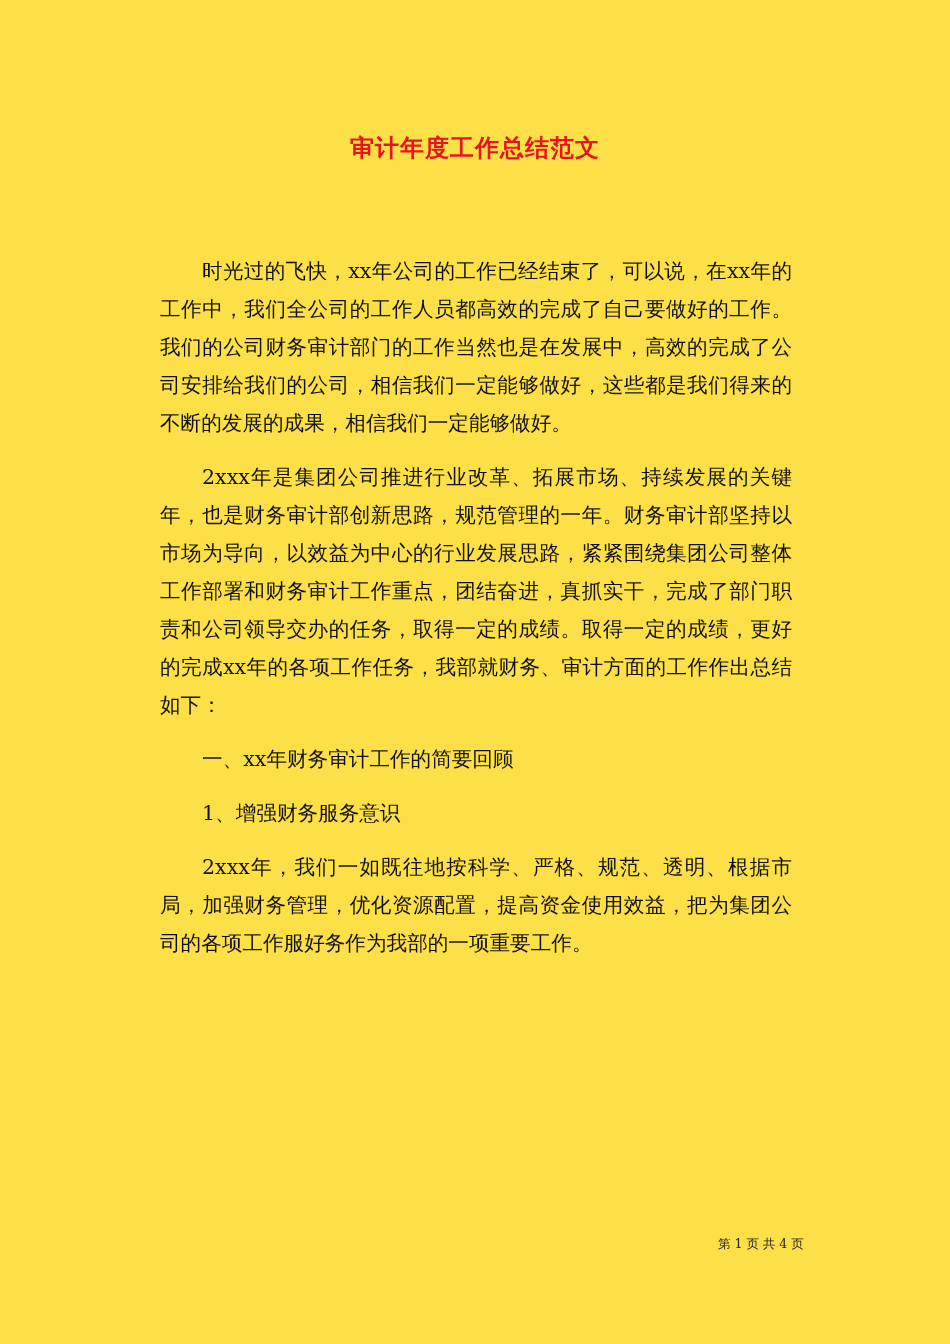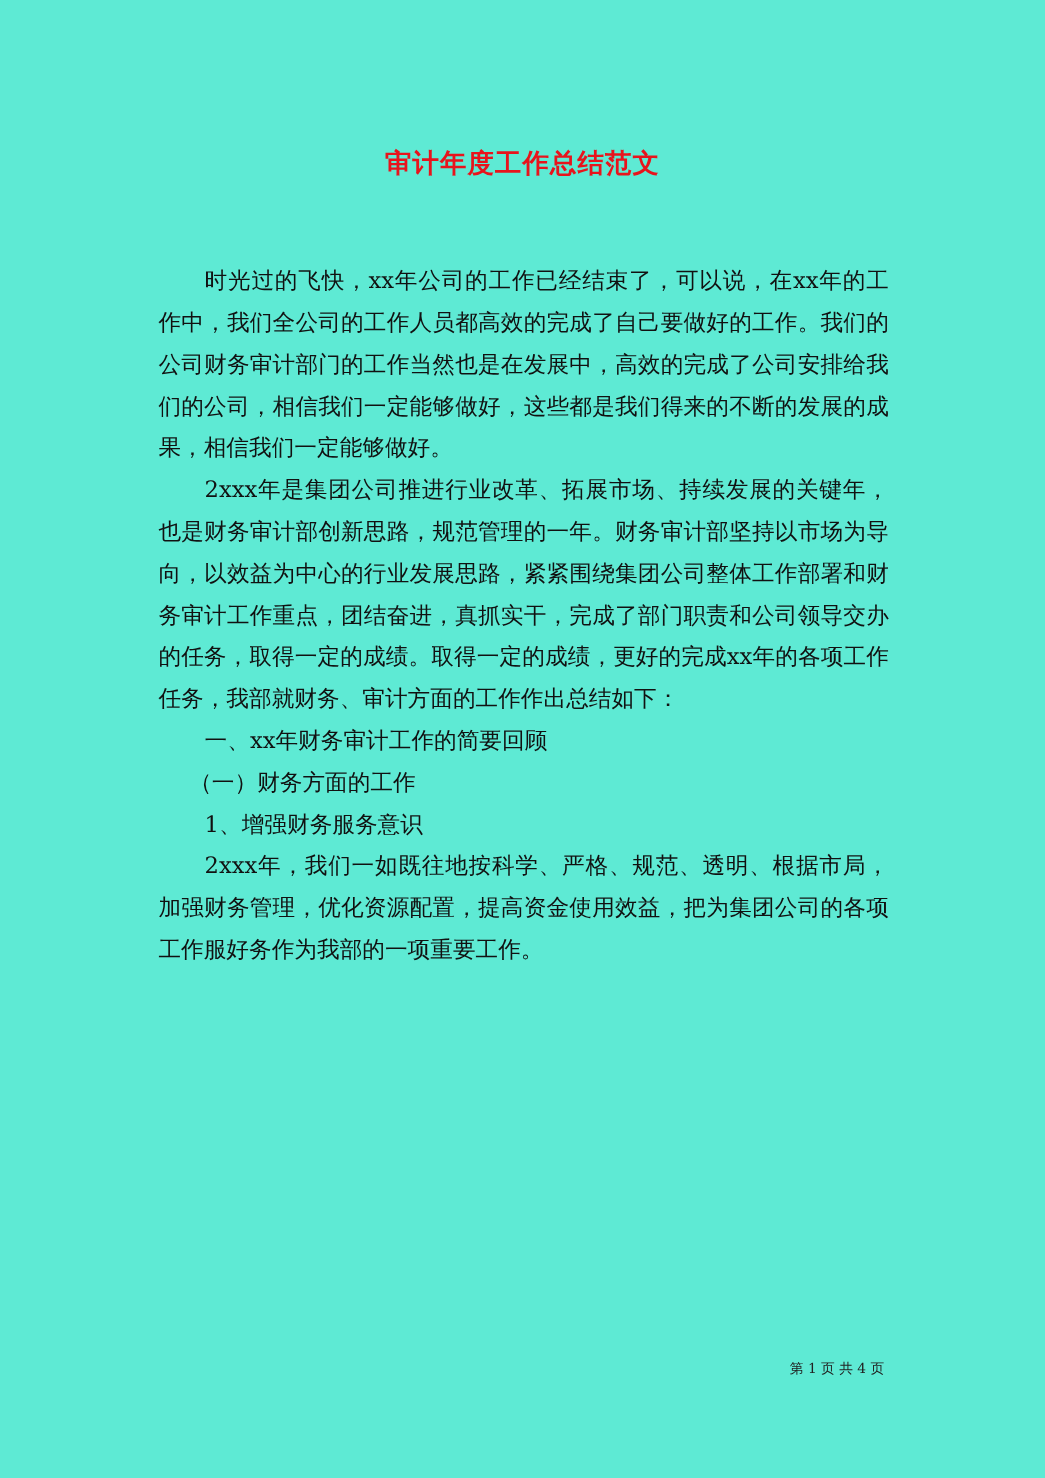--- a/index.html
+++ b/index.html
@@ -1,44 +1,43 @@
 <!DOCTYPE html>
 <html><head>
   <meta charset="utf-8">
   <style>
     html, body { margin: 0; padding: 0; background: #ffffff; }
     body { width: 950px; height: 1344px; position: relative; overflow: hidden; }
-    .page { position: absolute; left: 0; top: 0; width: 950px; height: 1344px; background: #5eead4; }
+    .page { position: absolute; left: 0; top: 0; width: 950px; height: 1344px; background: #fde047; }
     .title {
       position: absolute; left: 0; top: 132px; width: 950px; text-align: center;
       font-family: "DejaVu Sans", sans-serif; font-weight: bold;
       font-size: 24px; color: #e8141c; letter-spacing: 1px;
     }
     .body {
       position: absolute; left: 144px; top: 236px; width: 664px;
       font-family: "DejaVu Serif", serif; font-size: 20.6px; line-height: 38px;
       color: #111; text-align: justify;
     }
-    .body p { margin: 0; }
+    .body p { margin: 16px; }
     .indent { text-indent: 42px; }
     .indent-xs { text-indent: 28px; }
     .footer {
       position: absolute; left: 718px; top: 1236px;
       font-family: "DejaVu Serif", serif; font-size: 12.5px; color: #222; text-align: center;
     }
   </style>
 </head>
 <body>
 
 <div class="page">
   <div class="title">审计年度工作总结范文</div>
 
   <div class="body">
     <p class="indent">时光过的飞快，xx年公司的工作已经结束了，可以说，在xx年的工作中，我们全公司的工作人员都高效的完成了自己要做好的工作。我们的公司财务审计部门的工作当然也是在发展中，高效的完成了公司安排给我们的公司，相信我们一定能够做好，这些都是我们得来的不断的发展的成果，相信我们一定能够做好。</p>
     <p class="indent">2xxx年是集团公司推进行业改革、拓展市场、持续发展的关键年，也是财务审计部创新思路，规范管理的一年。财务审计部坚持以市场为导向，以效益为中心的行业发展思路，紧紧围绕集团公司整体工作部署和财务审计工作重点，团结奋进，真抓实干，完成了部门职责和公司领导交办的任务，取得一定的成绩。取得一定的成绩，更好的完成xx年的各项工作任务，我部就财务、审计方面的工作作出总结如下：</p>
     <p class="indent">一、xx年财务审计工作的简要回顾</p>
-    <p class="indent-xs">（一）财务方面的工作</p>
     <p class="indent">1、增强财务服务意识</p>
     <p class="indent">2xxx年，我们一如既往地按科学、严格、规范、透明、根据市局，加强财务管理，优化资源配置，提高资金使用效益，把为集团公司的各项工作服好务作为我部的一项重要工作。</p>
   </div>
 
   <div class="footer">第 1 页 共 4 页</div>
 </div>
 
 </body></html>

